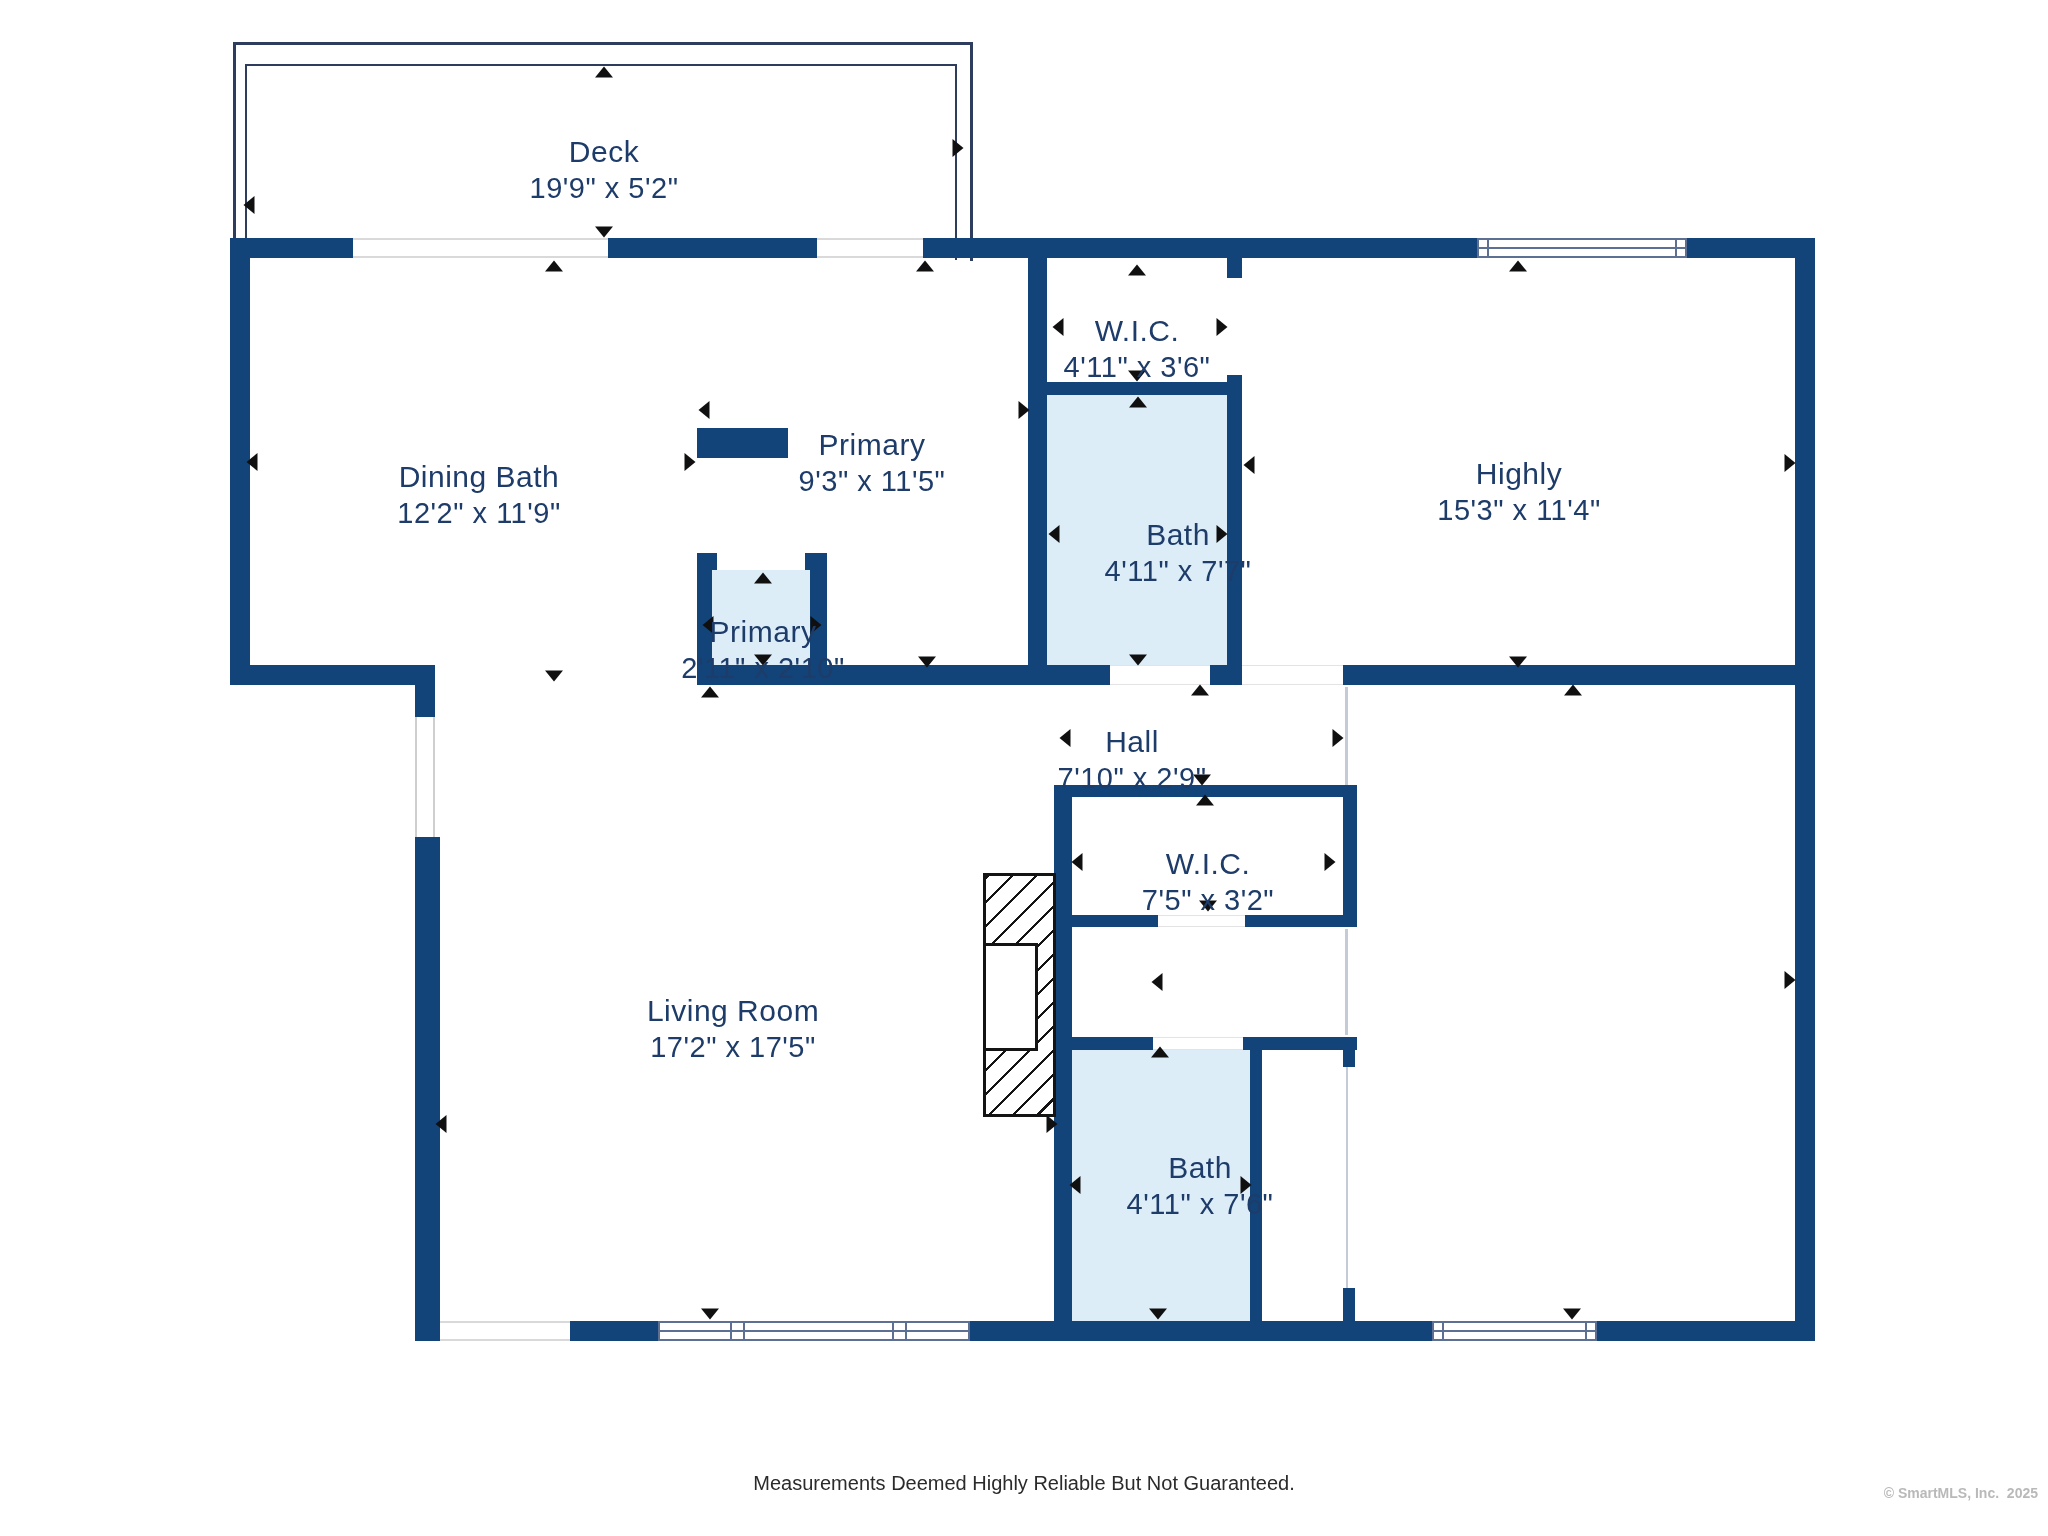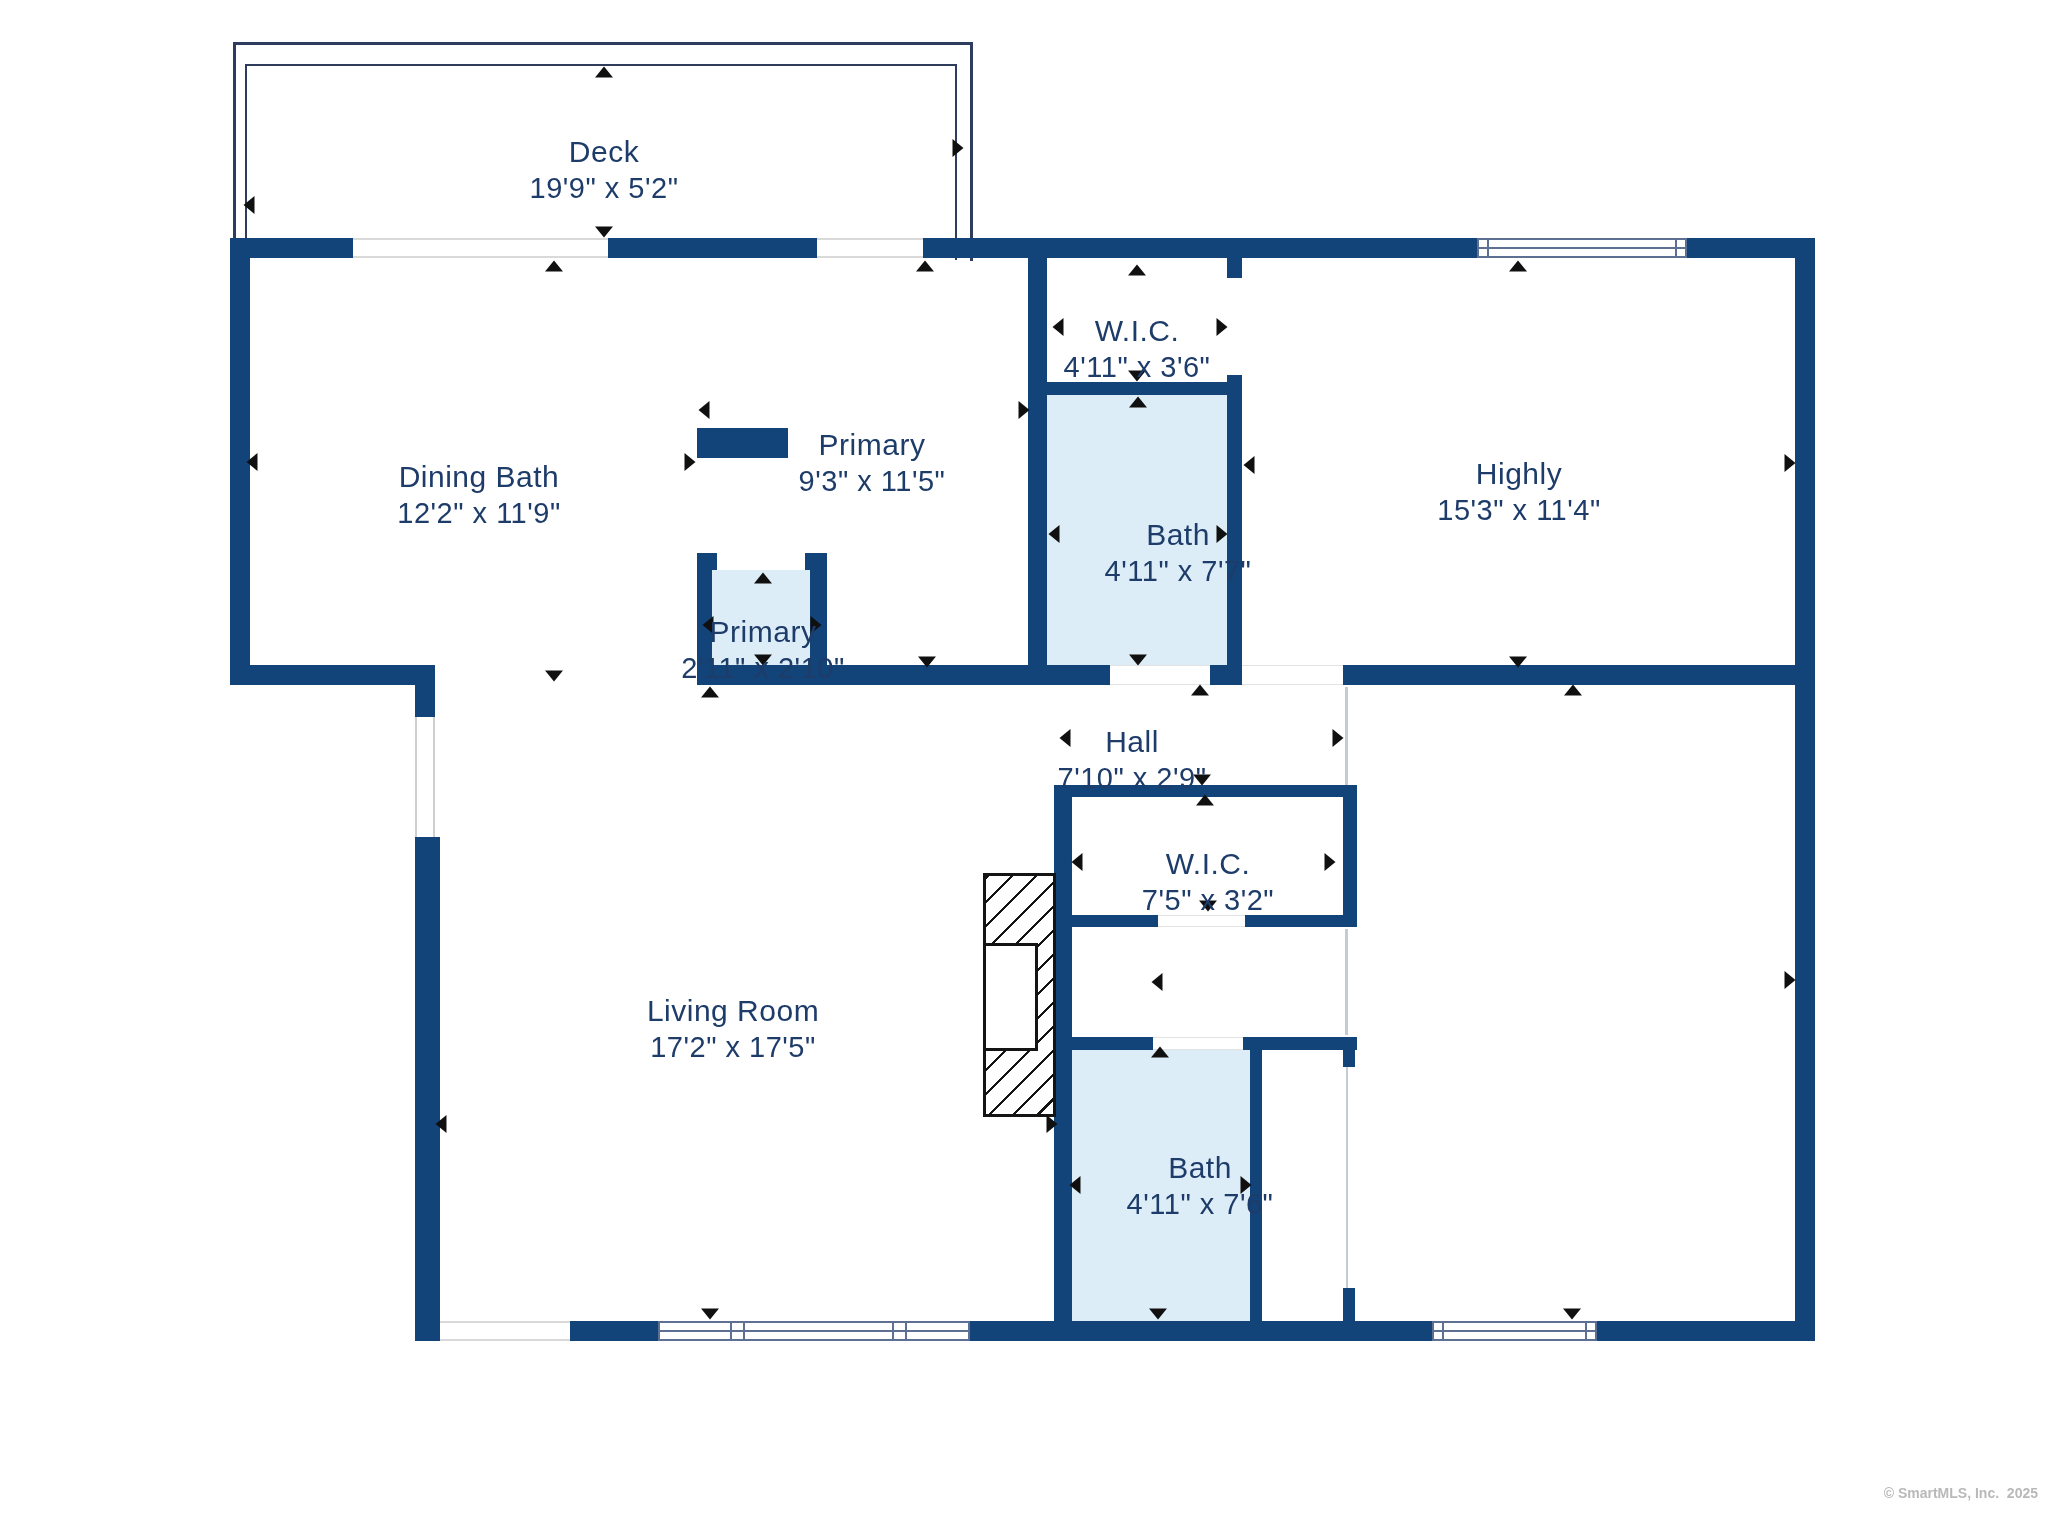--- a/index.html
+++ b/index.html
@@ -218,15 +218,16 @@
   </div>
   <div class="room-label" style="left:733px;top:1029px">
     <div class="rname">Living Room</div>
     <div class="rdims">17'2" x 17'5"</div>
   </div>
   <div class="room-label" style="left:1200px;top:1186px">
     <div class="rname">Bath</div>
     <div class="rdims">4'11" x 7'6"</div>
   </div>
 
+  <div class="disclaimer">Measurements Deemed Highly Reliable But Not Guaranteed.</div>
   <div class="copyright">© SmartMLS, Inc.  2025</div>
 
 </div>
 
 </body></html>

